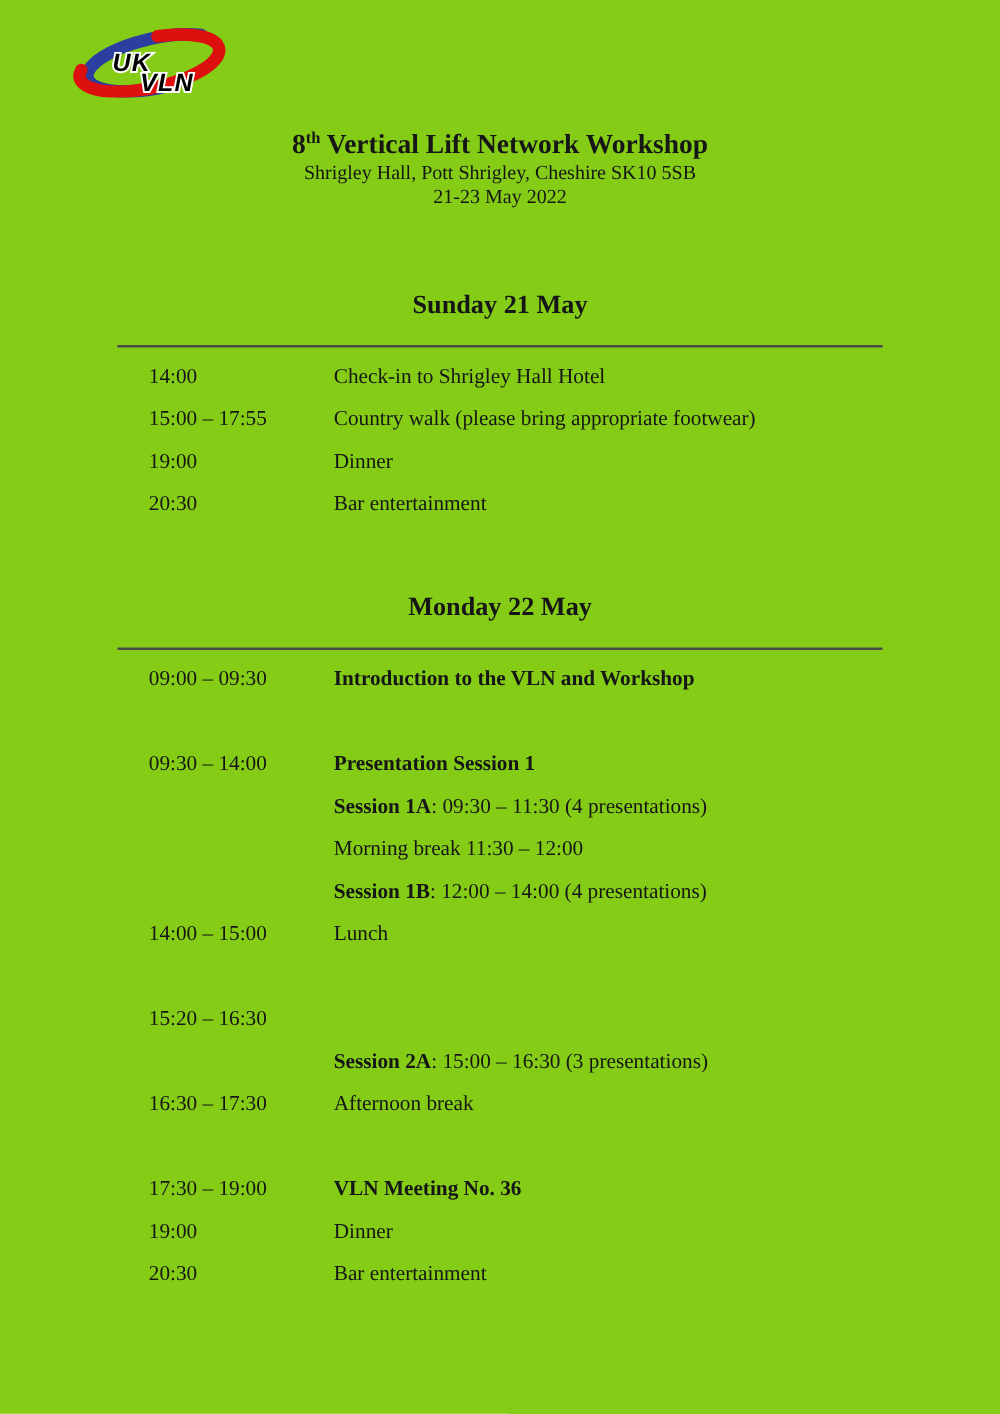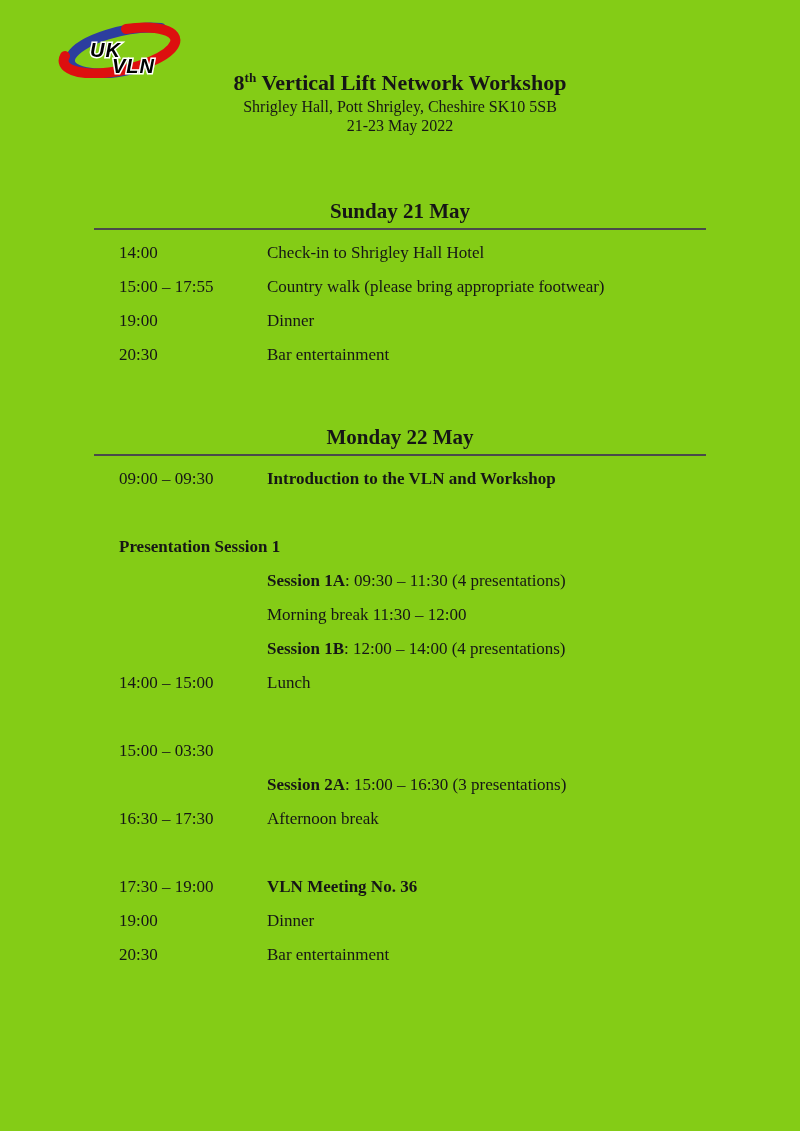--- a/index.html
+++ b/index.html
@@ -15,29 +15,29 @@
   .logo{position:absolute;left:38px;top:14px;width:152px;height:64px;}
   .logo svg text{
     font-family:"Liberation Sans", sans-serif;
     font-weight:bold;font-style:italic;
     fill:#000;stroke:#ffffff;stroke-width:3px;paint-order:stroke;
     letter-spacing:1px;
   }
 
   
   .content{margin-left:94px;width:612px;}
-  .header{padding-top:64px;text-align:center;}
+  .header{padding-top:96px;text-align:center;}
   .doc-title{margin:0;font-size:22px;line-height:28px;font-weight:bold;}
   .doc-title sup{font-size:60%;}
   .subtitle{font-size:16px;line-height:19px;}
 
   
   .section-head{
     font-size:21px;line-height:25px;font-weight:bold;text-align:center;
-    padding-bottom:4px;border-bottom:2px solid #4a4a4a;margin:0;
+    padding-bottom:20px;border-bottom:2px solid #4a4a4a;margin:0;
   }
   .sec-sunday{margin-top:64px;}
   .sec-monday{margin-top:47px;}
   .rows{margin-top:12px;margin-left:25px;}
   .row{display:flex;height:34px;font-size:17px;line-height:22px;}
   .row .time{width:148px;flex:none;}
   .row .desc{flex:1;}
   .row .desc b{font-weight:bold;}
   .spacer{height:34px;}
 </style>
@@ -95,20 +95,21 @@
       <div class="rows">
 
         <div class="row">
           <span class="time">09:00 – 09:30</span>
           <span class="desc"><b>Introduction to the VLN and Workshop</b><span></span></span>
         </div>
 
         <div class="spacer"></div>
 
         <div class="row">
+          <span class="time">09:30 – 14:00</span>
           <span class="desc"><b>Presentation Session 1</b><span></span></span>
         </div>
 
         <div class="row">
           <span class="time"></span>
           <span class="desc"><b>Session 1A</b><span>: 09:30 – 11:30 (4 presentations)</span></span>
         </div>
 
         <div class="row">
           <span class="time"></span>
@@ -121,21 +122,21 @@
         </div>
 
         <div class="row">
           <span class="time">14:00 – 15:00</span>
           <span class="desc"><b></b><span>Lunch</span></span>
         </div>
 
         <div class="spacer"></div>
 
         <div class="row">
-          <span class="time">15:00 – 03:30</span>
+          <span class="time">15:20 – 16:30</span>
         </div>
 
         <div class="row">
           <span class="time"></span>
           <span class="desc"><b>Session 2A</b><span>: 15:00 – 16:30 (3 presentations)</span></span>
         </div>
 
         <div class="row">
           <span class="time">16:30 – 17:30</span>
           <span class="desc"><b></b><span>Afternoon break</span></span>

